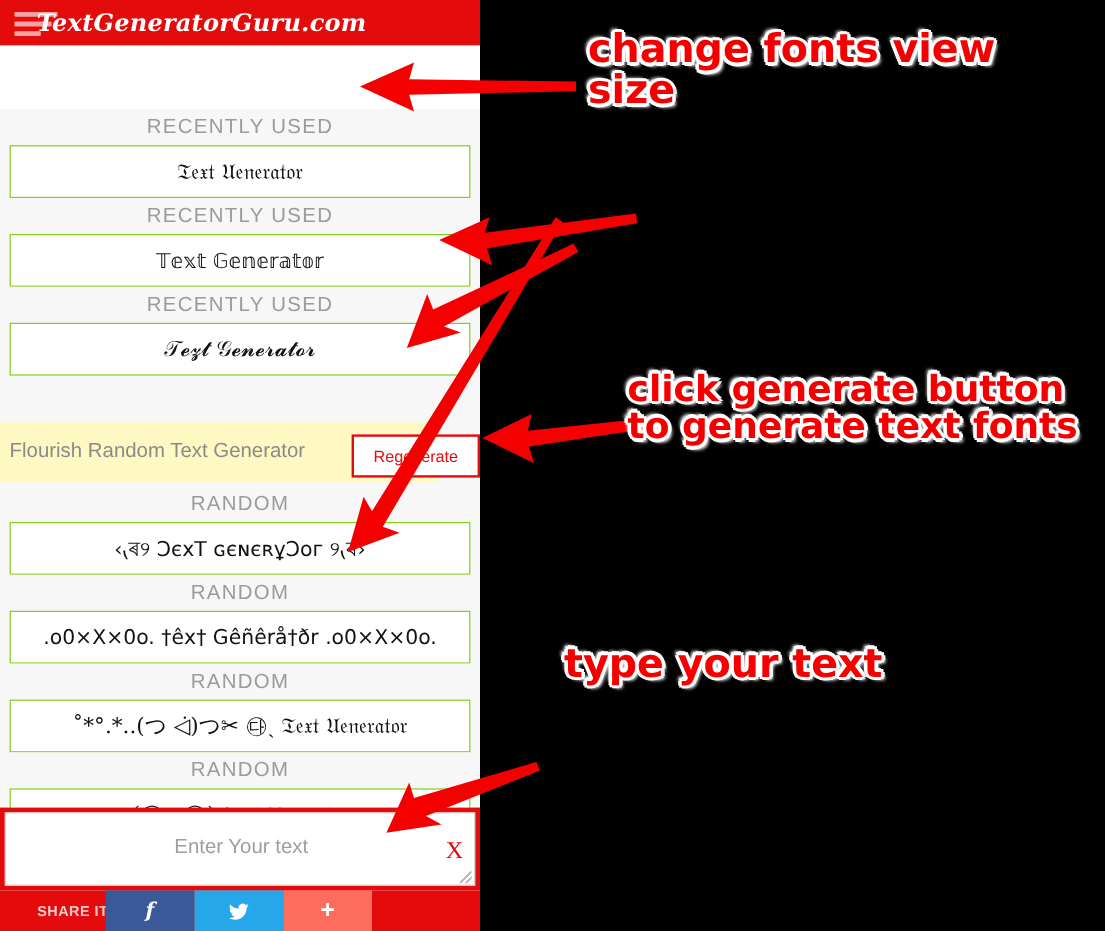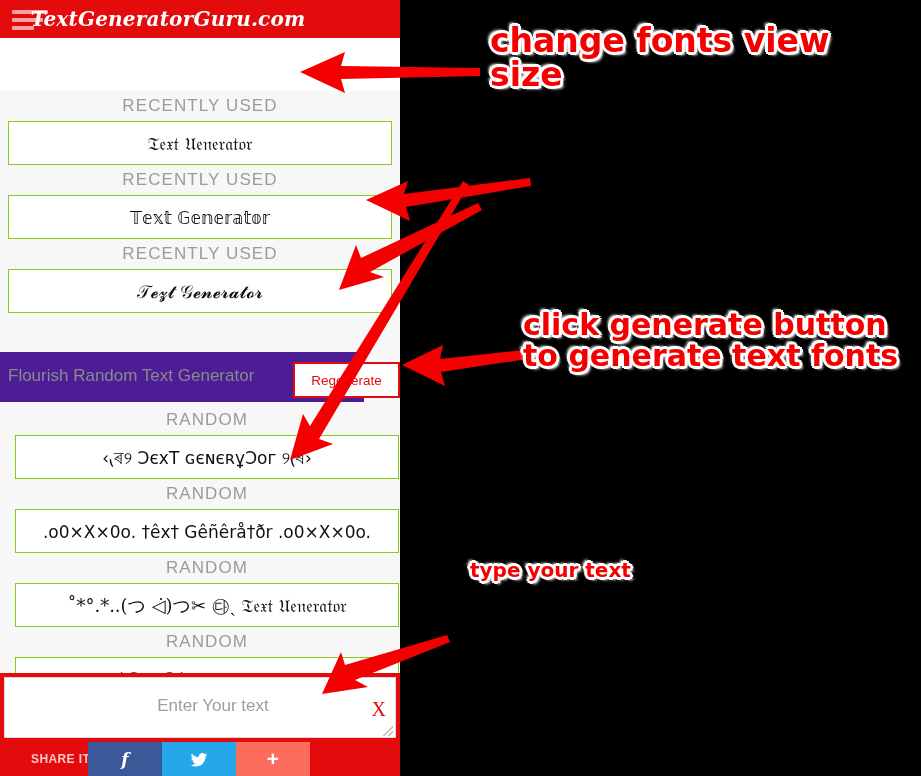--- a/index.html
+++ b/index.html
@@ -78,50 +78,50 @@
     background:#ffffff;border:1px solid #84cc16;
     color:#111111;font-size:18px;overflow:hidden;white-space:nowrap;
     box-sizing:border-box;
   }
   .result-box.serif{font-family:"DejaVu Serif", serif;}
   .result-box.sans{font-family:"DejaVu Sans", sans-serif;font-size:17px;}
 
   
   #generator-row{
     position:absolute;left:0;top:352px;width:364px;height:50px;
-    background:#4c1d95;
+    background:#fef9c3;
   }
   #generator-title{
     position:absolute;left:8px;top:14px;
     color:#8a8a8a;font-size:17px;
   }
   #regenerate-button{
     position:absolute;left:293px;top:362px;width:107px;height:36px;
     background:#ffffff;border:2px solid #e30b0b;
     color:#e30b0b;font-size:13.5px;
     line-height:33px;text-align:center;box-sizing:border-box;cursor:pointer;
   }
 
   
   #random-list{
-    position:absolute;left:0;top:405px;width:460px;padding-left:7px;
+    position:absolute;left:0;top:405px;width:460px;
   }
 
   
   #entry-wrap{
     position:absolute;left:0;bottom:34px;width:400px;height:69px;
     background:#e30b0b;
   }
   #entry-box{
     position:absolute;left:4px;top:4px;width:392px;height:61px;
     background:#ffffff;border:1px solid #d8d8d8;box-sizing:border-box;
   }
   #entry-placeholder{
     position:absolute;left:0;top:18px;width:392px;text-align:center;
-    color:#9e9e9e;font-size:17px;pointer-events:none;padding-left:12px;
+    color:#9e9e9e;font-size:17px;pointer-events:none;
   }
   #entry-clear{
     position:absolute;right:9px;top:20px;
     color:#e30b0b;font-size:20px;cursor:pointer;
     font-family:"Liberation Serif", serif;
   }
   #entry-resize{
     position:absolute;right:2px;bottom:1px;width:10px;height:10px;
     background:
       linear-gradient(135deg,transparent 45%,#bdbdbd 45%,#bdbdbd 55%,transparent 55%),
@@ -159,21 +159,21 @@
     line-height:1.02;
     white-space:pre-line;
     text-shadow:
       -2px -2px 0 #fff, 2px -2px 0 #fff, -2px 2px 0 #fff, 2px 2px 0 #fff,
       -3px 0 0 #fff, 3px 0 0 #fff, 0 -3px 0 #fff, 0 3px 0 #fff,
       -3px -3px 3px #fff, 3px 3px 3px #fff;
   }
   #anno-fontsize{left:490px;top:24px;font-size:33px;}
   #anno-generated{left:556px;top:143px;font-size:31px;}
   #anno-generate{left:523px;top:281px;font-size:30px;margin-top:29px;}
-  #anno-type{left:470px;top:560px;font-size:20px;}
+  #anno-type{left:470px;top:536px;font-size:33px;}
   #arrow-layer{position:absolute;left:0;top:0;}
 </style>
 </head>
 <body>
 
 <div id="app-panel">
 
   <div id="app-header">
     <div id="hamburger-icon">
       <i></i>

